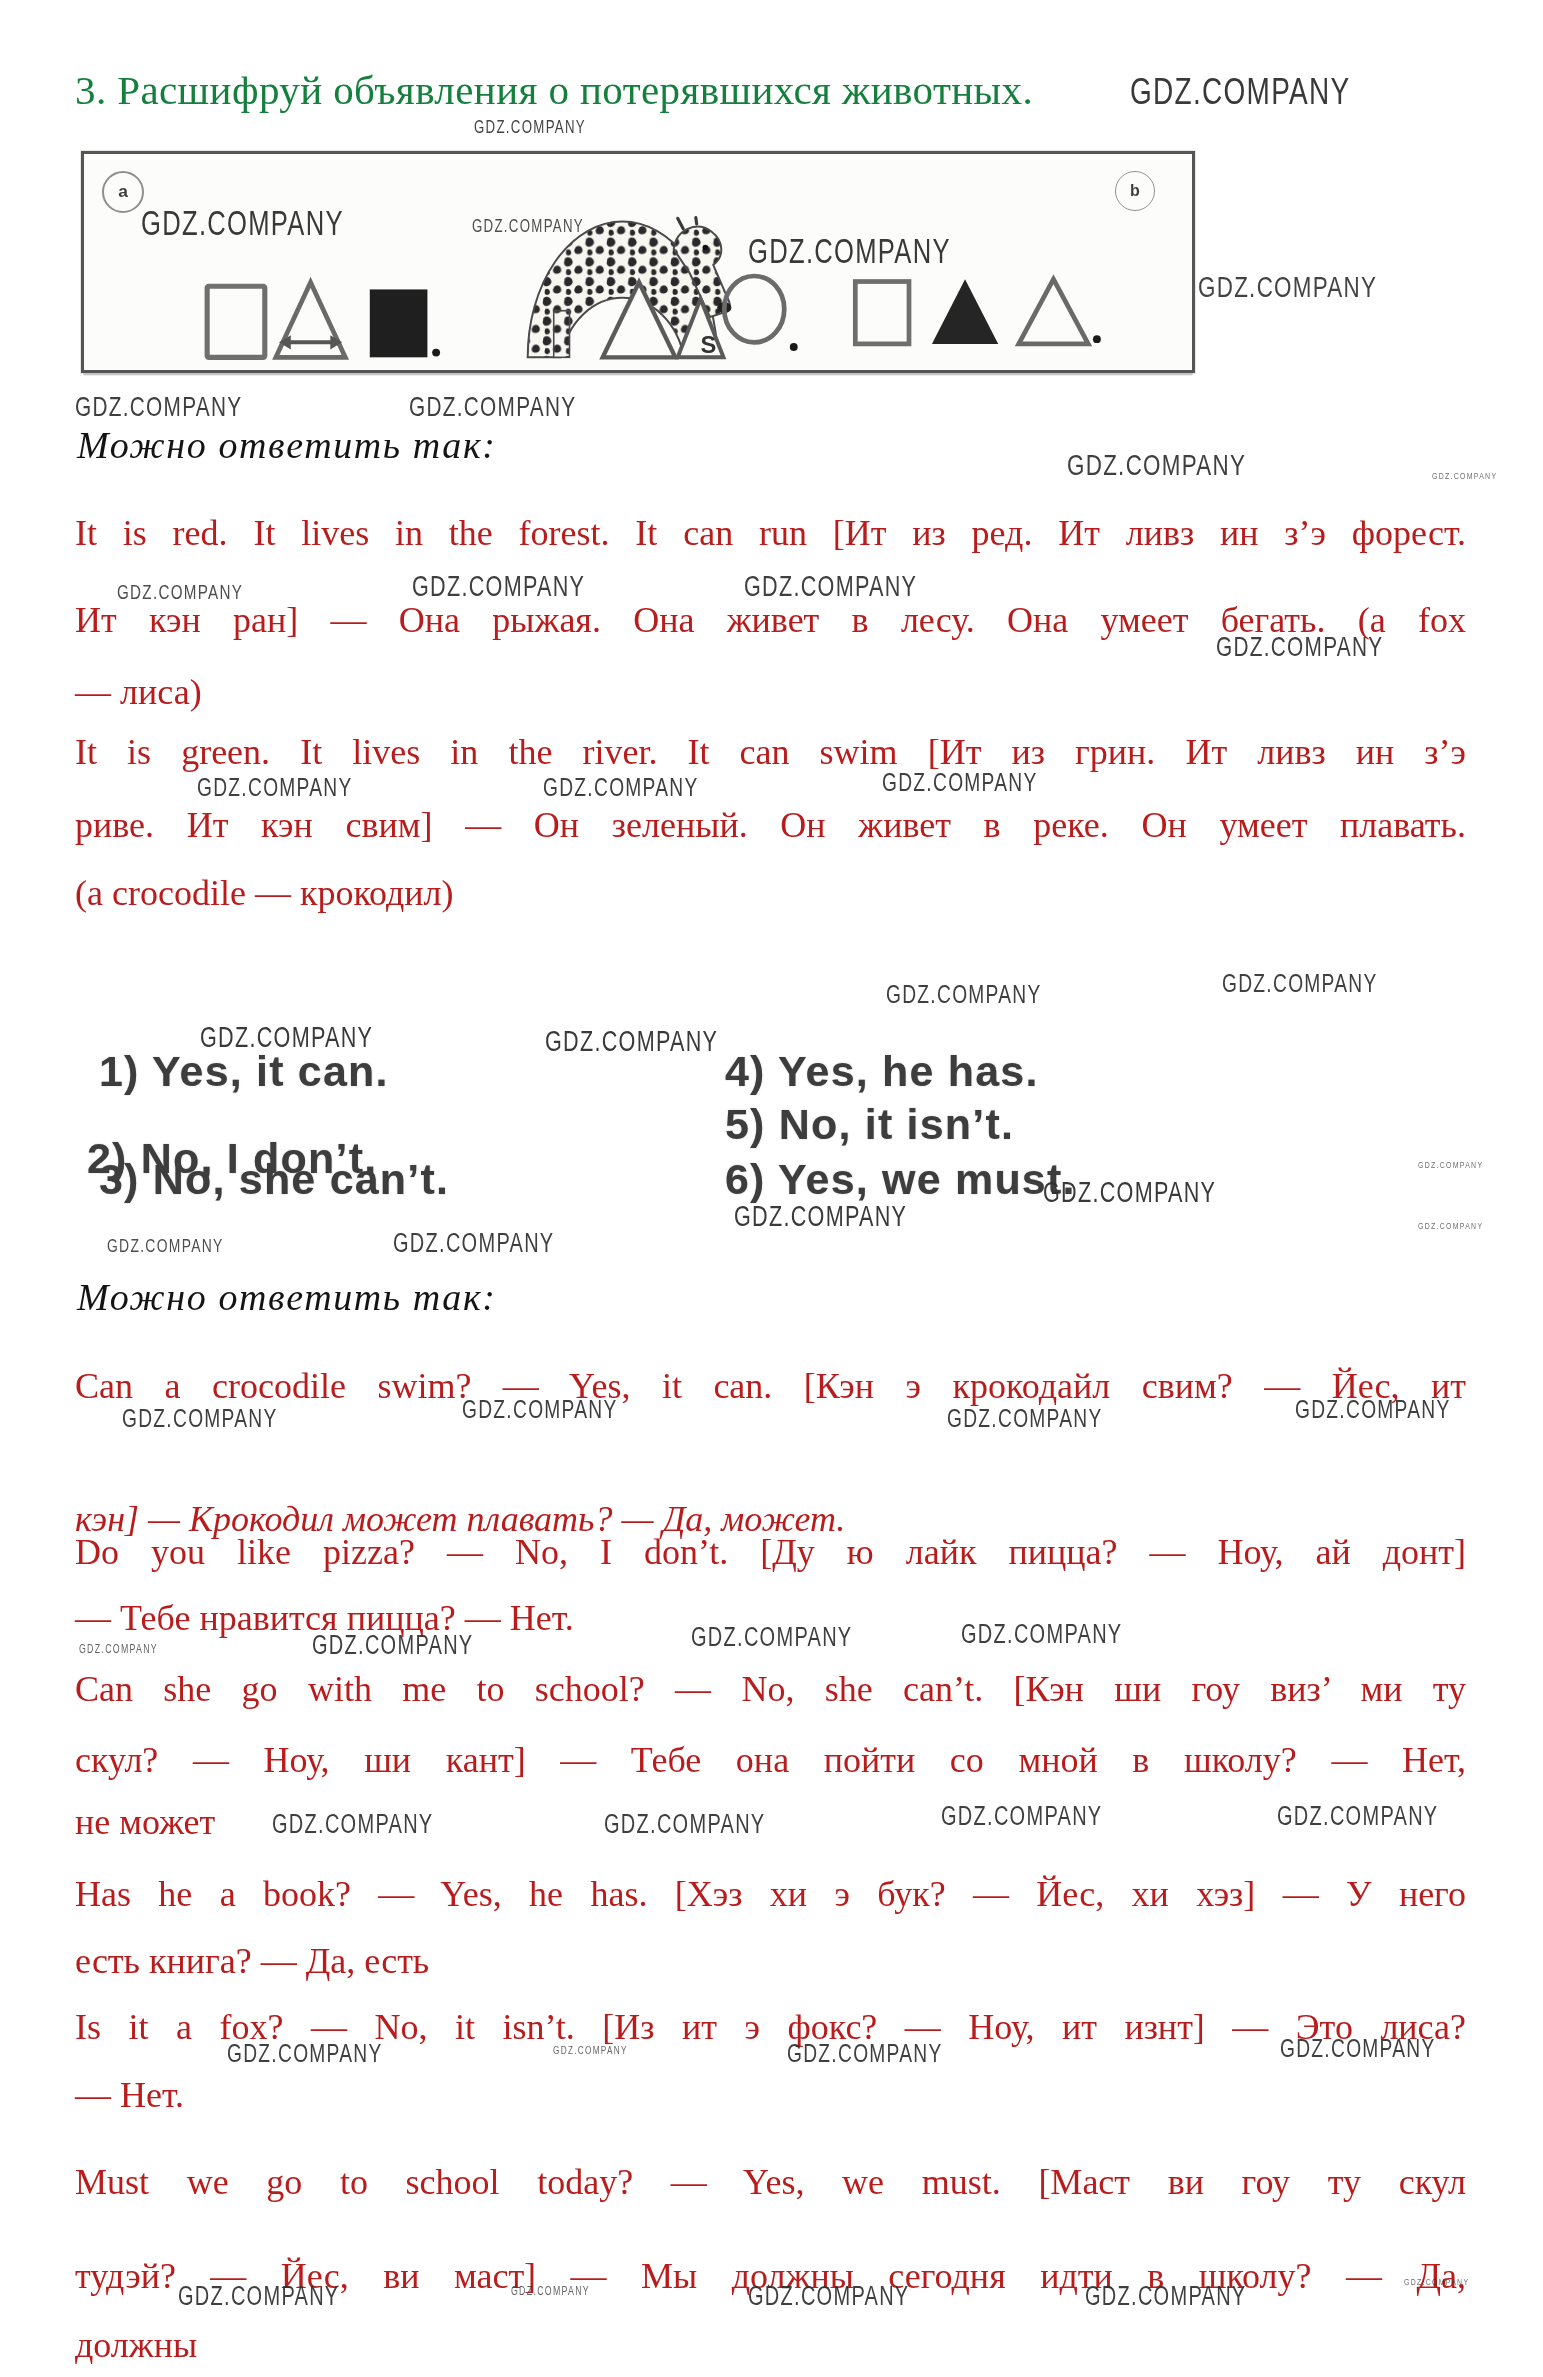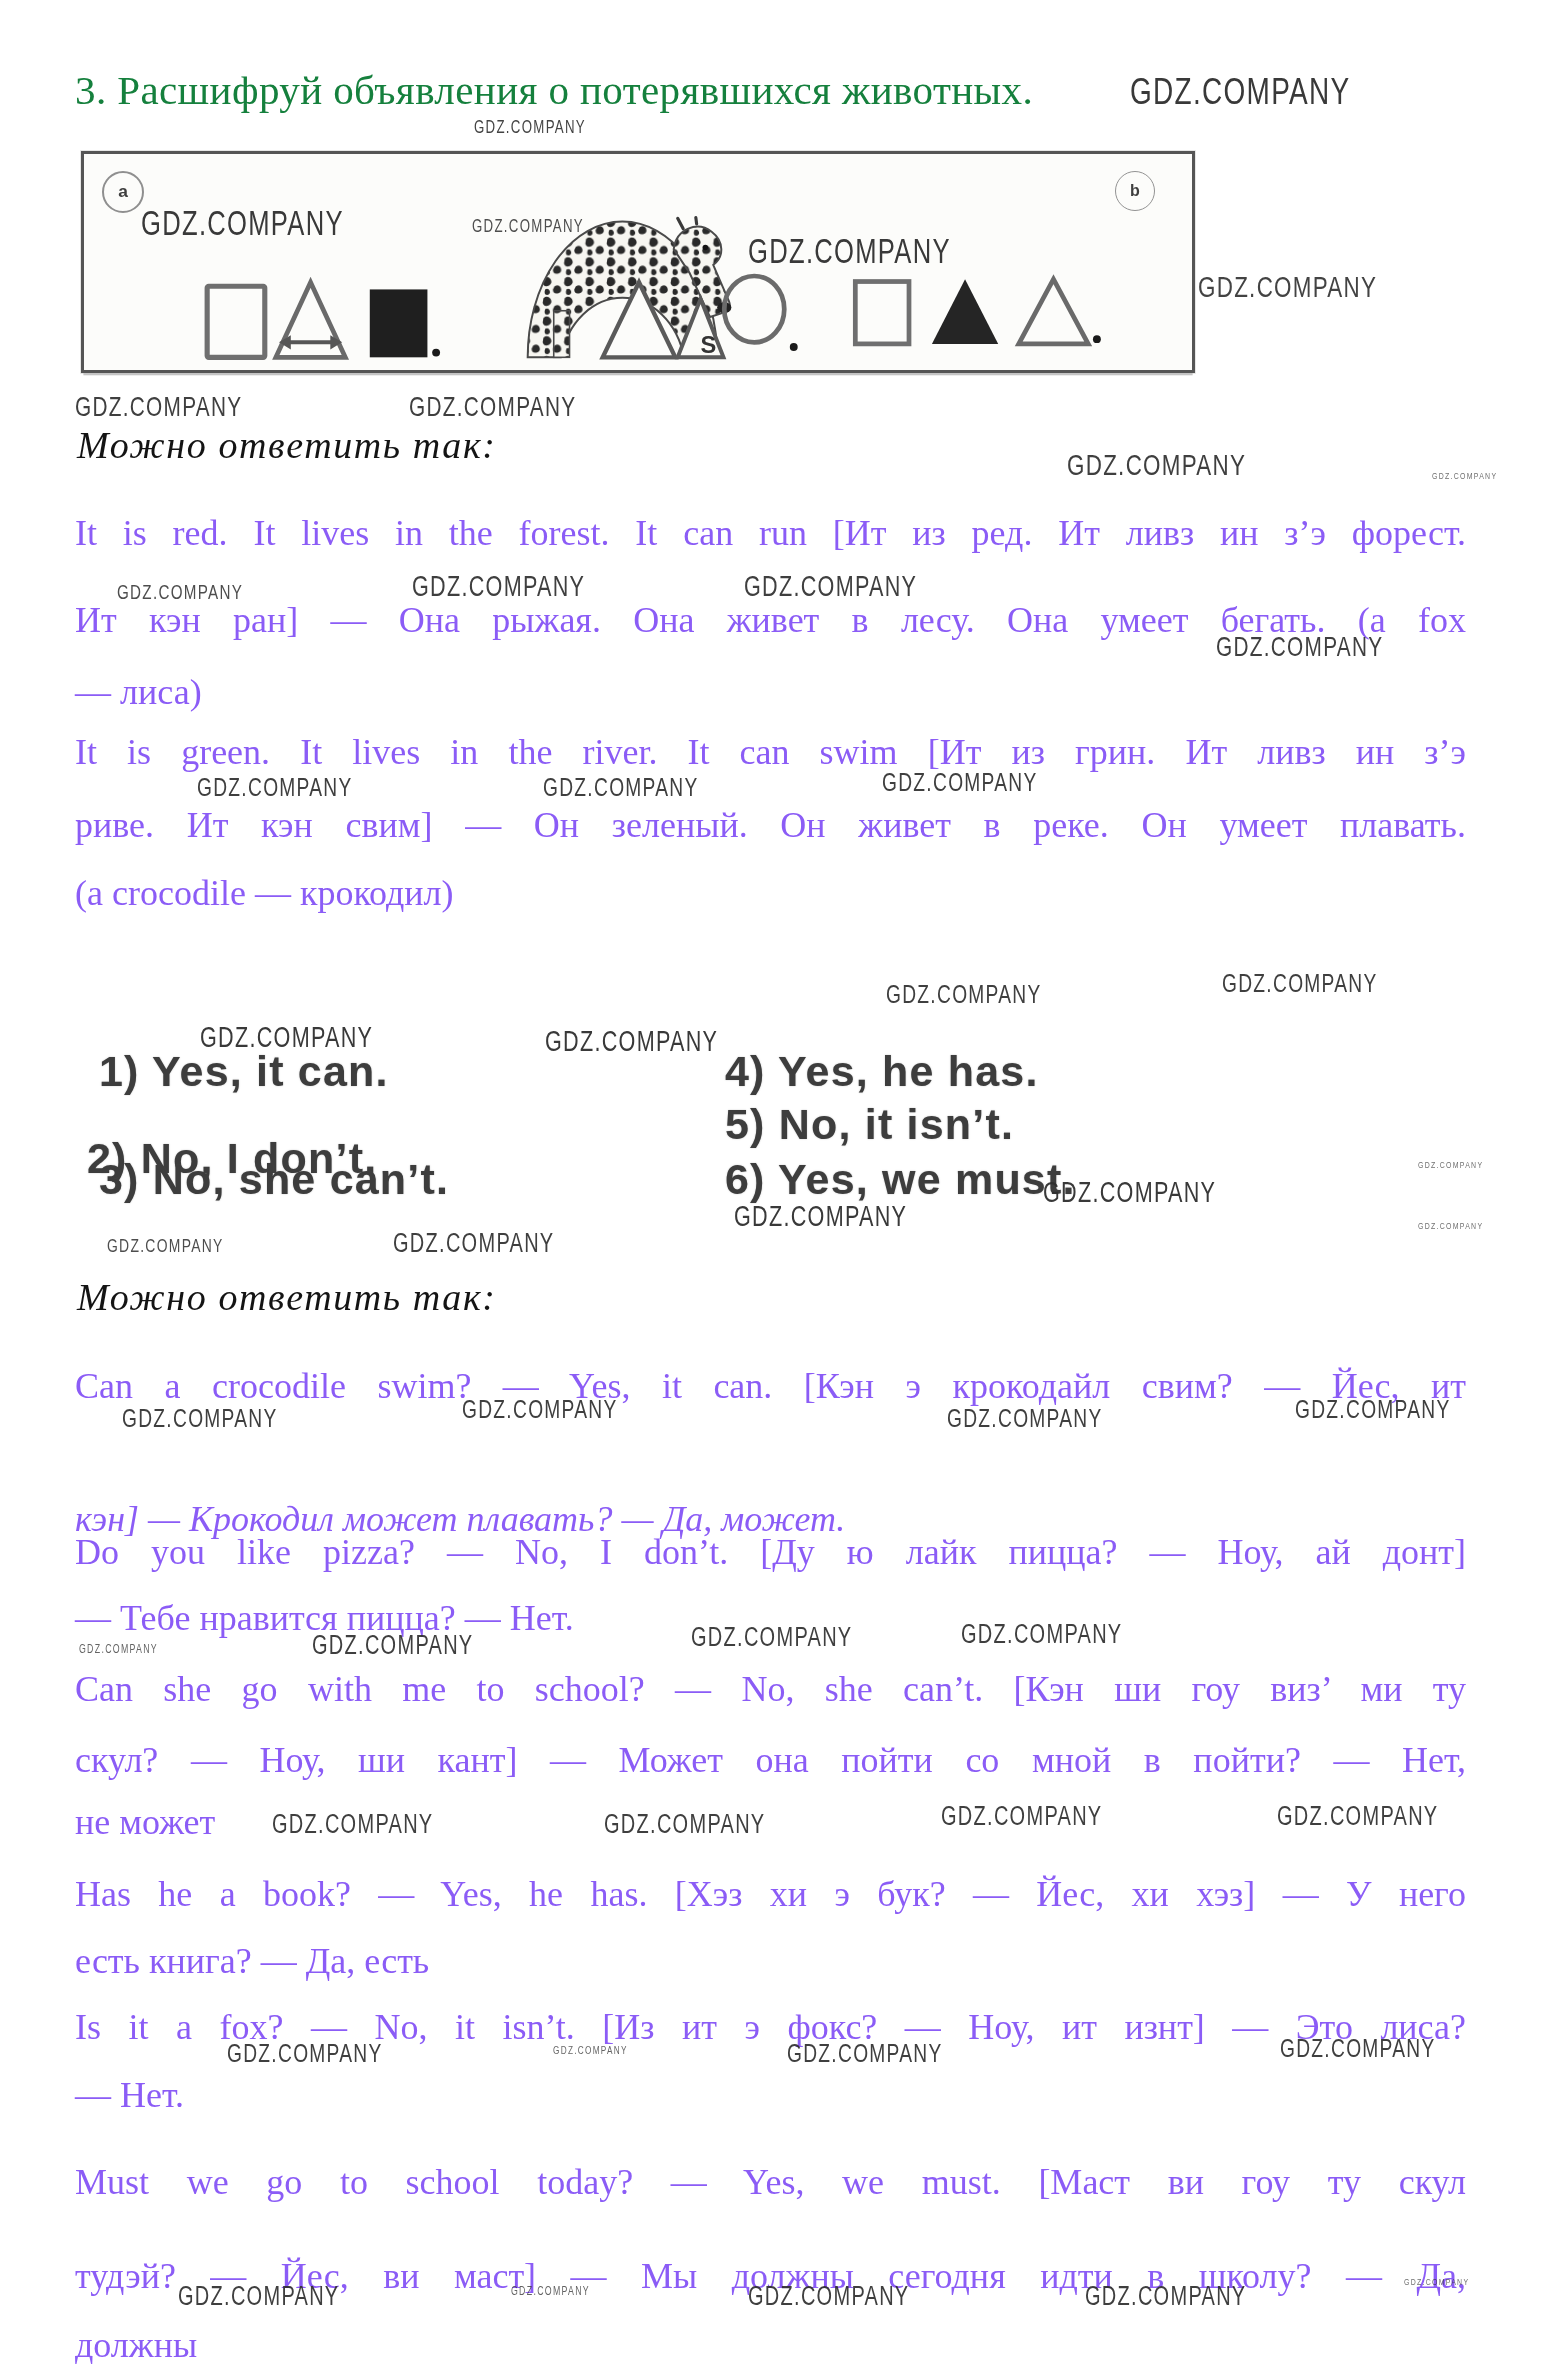--- a/index.html
+++ b/index.html
@@ -4,21 +4,21 @@
 <style>
   html,body{margin:0;padding:0;background:#fff;}
   #canvas{position:relative;width:1544px;height:2377px;background:#ffffff;overflow:hidden;
           font-family:"Liberation Serif",serif;color:#111;}
   .h3-title{position:absolute;left:75px;top:66px;font-size:41px;font-weight:400;margin:0;
             letter-spacing:0.4px;color:#15803d;white-space:nowrap;z-index:2;}
   .h4-title{position:absolute;left:75px;top:931px;font-size:39px;font-weight:400;margin:0;
             letter-spacing:0.4px;color:#121212;white-space:nowrap;z-index:2;}
   .moxno{position:absolute;left:77px;font-style:italic;font-size:38px;letter-spacing:1.6px;color:#141414;z-index:2;}
   .m1{top:423px;} .m2{top:1275px;}
-  .line{position:absolute;left:75px;width:1391px;font-size:36px;line-height:1.25;color:#8b5cf6;z-index:2;}
+  .line{position:absolute;left:75px;width:1391px;font-size:36px;line-height:1.25;color:#b91c1c;z-index:2;}
   .line.just{text-align:justify;text-align-last:justify;}
   .ans{position:absolute;font-family:"Liberation Sans",sans-serif;font-weight:700;font-size:43px;
        color:#3d3d3d;letter-spacing:1.2px;white-space:nowrap;z-index:2;
        text-shadow:0 0 1.6px rgba(90,90,90,.4);}
   .wm{position:absolute;font-family:"Liberation Sans",sans-serif;font-weight:400;color:#2f2f2f;
       transform:scale(.8,1.08);transform-origin:left top;letter-spacing:1.6px;white-space:nowrap;z-index:6;}
   .box{position:absolute;left:81px;top:151px;width:1114px;height:222px;box-sizing:border-box;
        border:3.2px solid #555;background:#fcfcfa;z-index:1;
        box-shadow:0 4.7px 0 -2.4px #c4c4c4, 0 0 0 0.8px #e2e2e0;}
   .marker{position:absolute;border-radius:50%;display:flex;align-items:center;justify-content:center;
@@ -92,21 +92,21 @@
       <div class="line just" style="top: 598px;">Ит кэн ран] — Она рыжая. Она живет в лесу. Она умеет бегать. (a fox</div>
       <div class="line" style="top: 670px;">— лиса)</div>
       <div class="line just" style="top: 730px;">It is green. It lives in the river. It can swim [Ит из грин. Ит ливз ин з’э</div>
       <div class="line just" style="top: 803px;">риве. Ит кэн свим] — Он зеленый. Он живет в реке. Он умеет плавать.</div>
       <div class="line" style="top: 871px;">(a crocodile — крокодил)</div>
       <div class="line just" style="top: 1364px;">Can a crocodile swim? — Yes, it can. [Кэн э крокодайл свим? — Йес, ит</div>
       <div class="line" style="top: 1497px; font-style: italic;">кэн] — Крокодил может плавать? — Да, может.</div>
       <div class="line just" style="top: 1530px;">Do you like pizza? — No, I don’t. [Ду ю лайк пицца? — Ноу, ай донт]</div>
       <div class="line" style="top: 1596px;">— Тебе нравится пицца? — Нет.</div>
       <div class="line just" style="top: 1667px;">Can she go with me to school? — No, she can’t. [Кэн ши гоу виз’ ми ту</div>
-      <div class="line just" style="top: 1738px;">скул? — Ноу, ши кант] — Может она пойти со мной в пойти? — Нет,</div>
+      <div class="line just" style="top: 1738px;">скул? — Ноу, ши кант] — Тебе она пойти со мной в школу? — Нет,</div>
       <div class="line" style="top: 1800px;">не может</div>
       <div class="line just" style="top: 1872px;">Has he a book? — Yes, he has. [Хэз хи э бук? — Йес, хи хэз] — У него</div>
       <div class="line" style="top: 1939px;">есть книга? — Да, есть</div>
       <div class="line just" style="top: 2005px;">Is it a fox? — No, it isn’t. [Из ит э фокс? — Ноу, ит изнт] — Это лиса?</div>
       <div class="line" style="top: 2073px;">— Нет.</div>
       <div class="line just" style="top: 2160px;">Must we go to school today? — Yes, we must. [Маст ви гоу ту скул</div>
       <div class="line just" style="top: 2254px;">тудэй? — Йес, ви маст] — Мы должны сегодня идти в школу? — Да,</div>
       <div class="line" style="top: 2323px;">должны</div>
     </div>
   <div id="list-layer">

